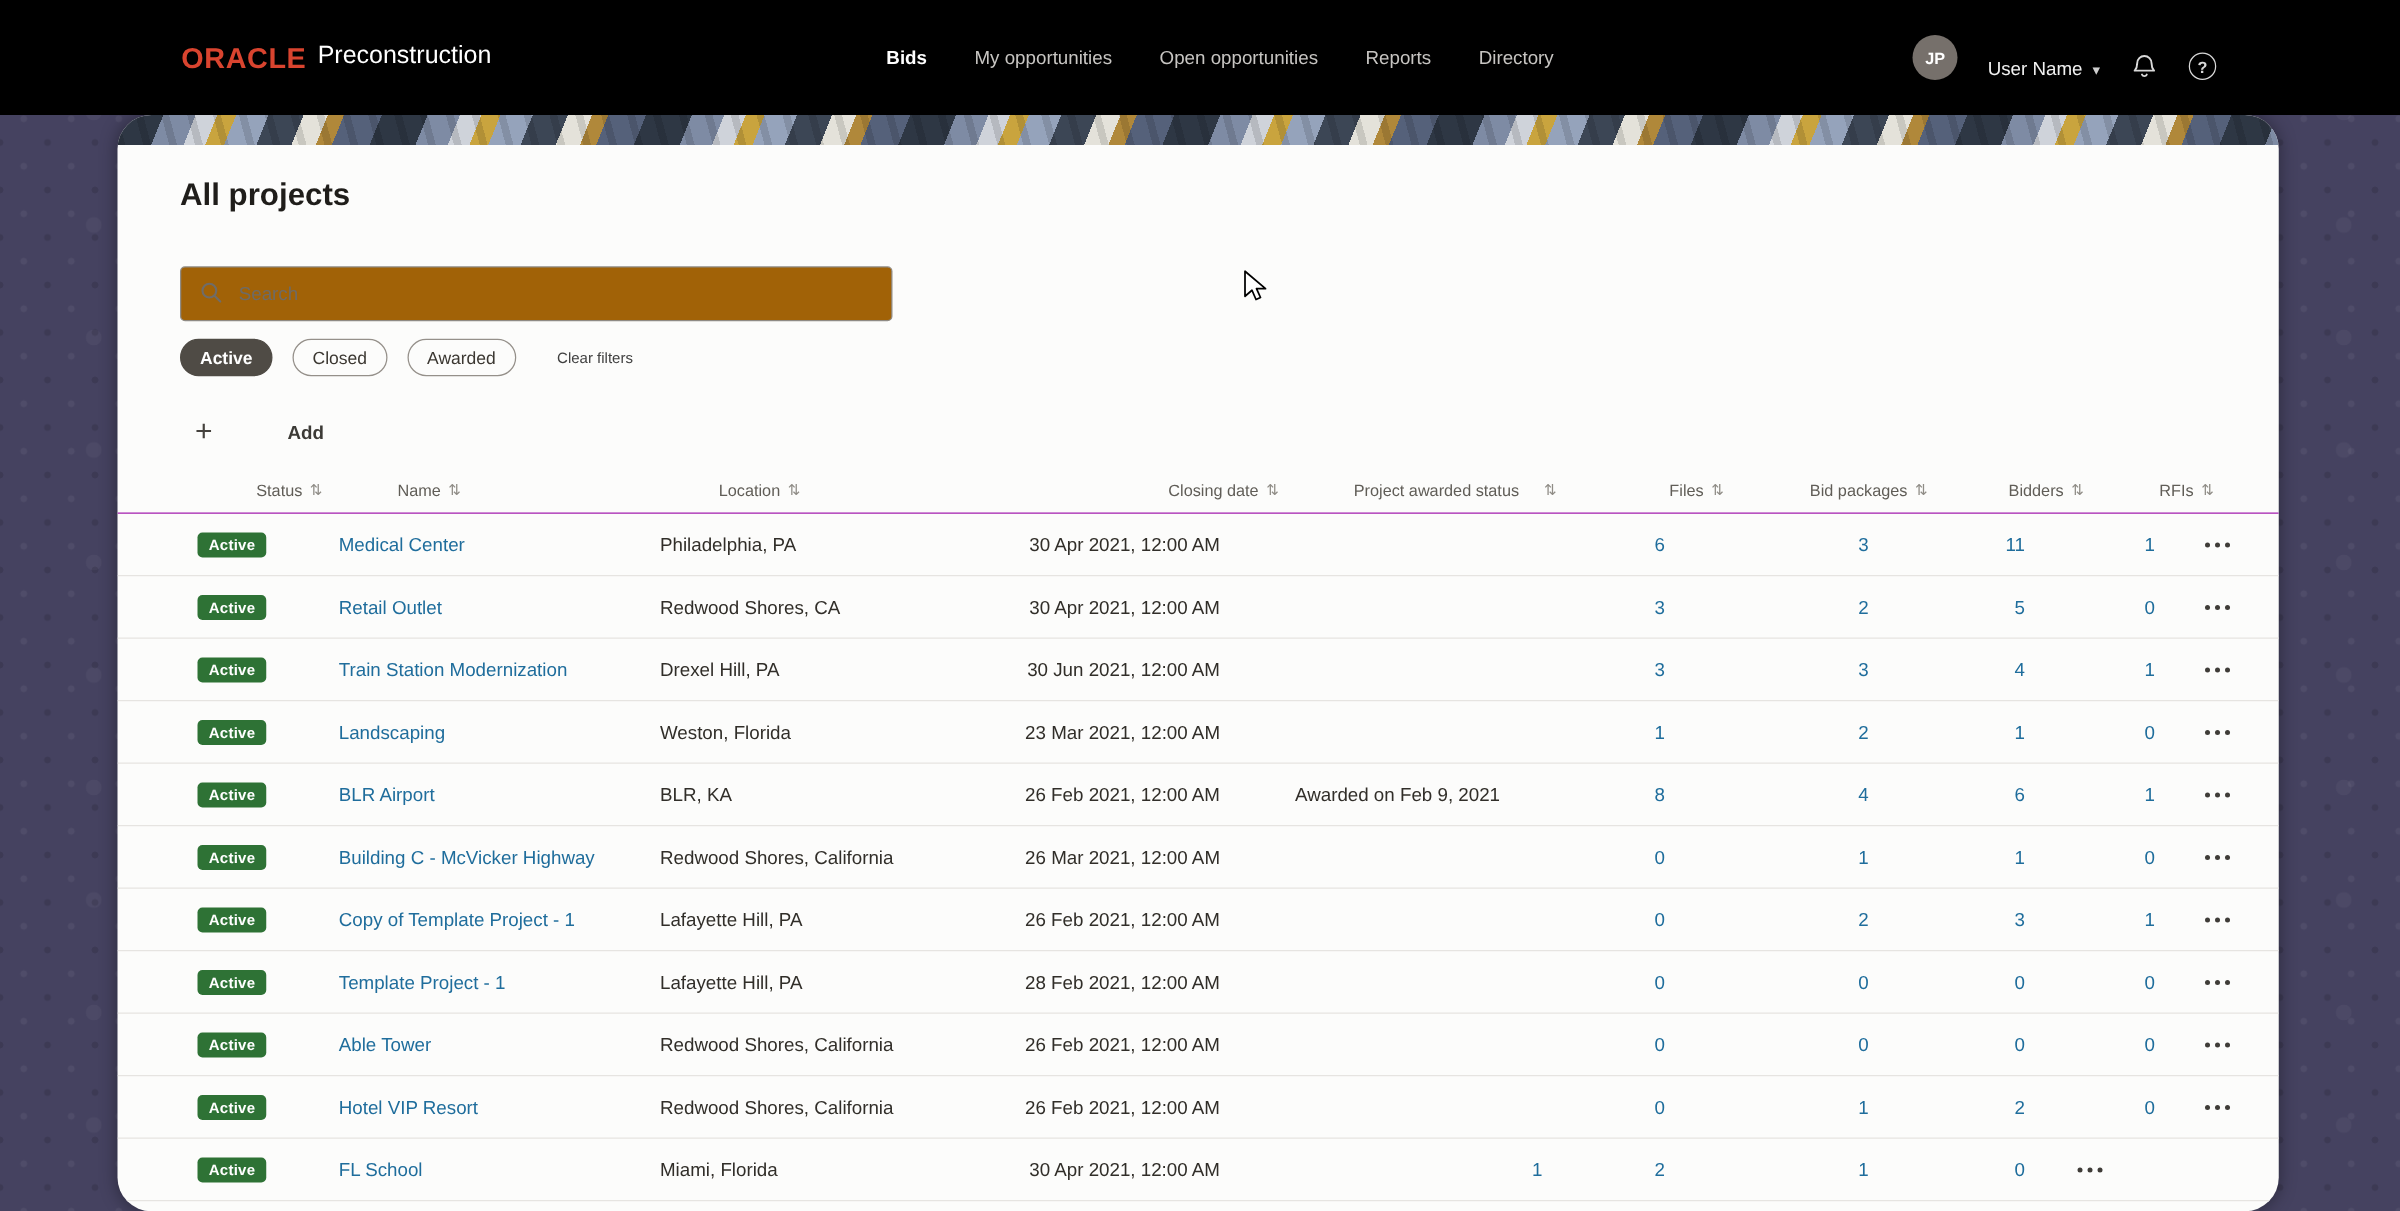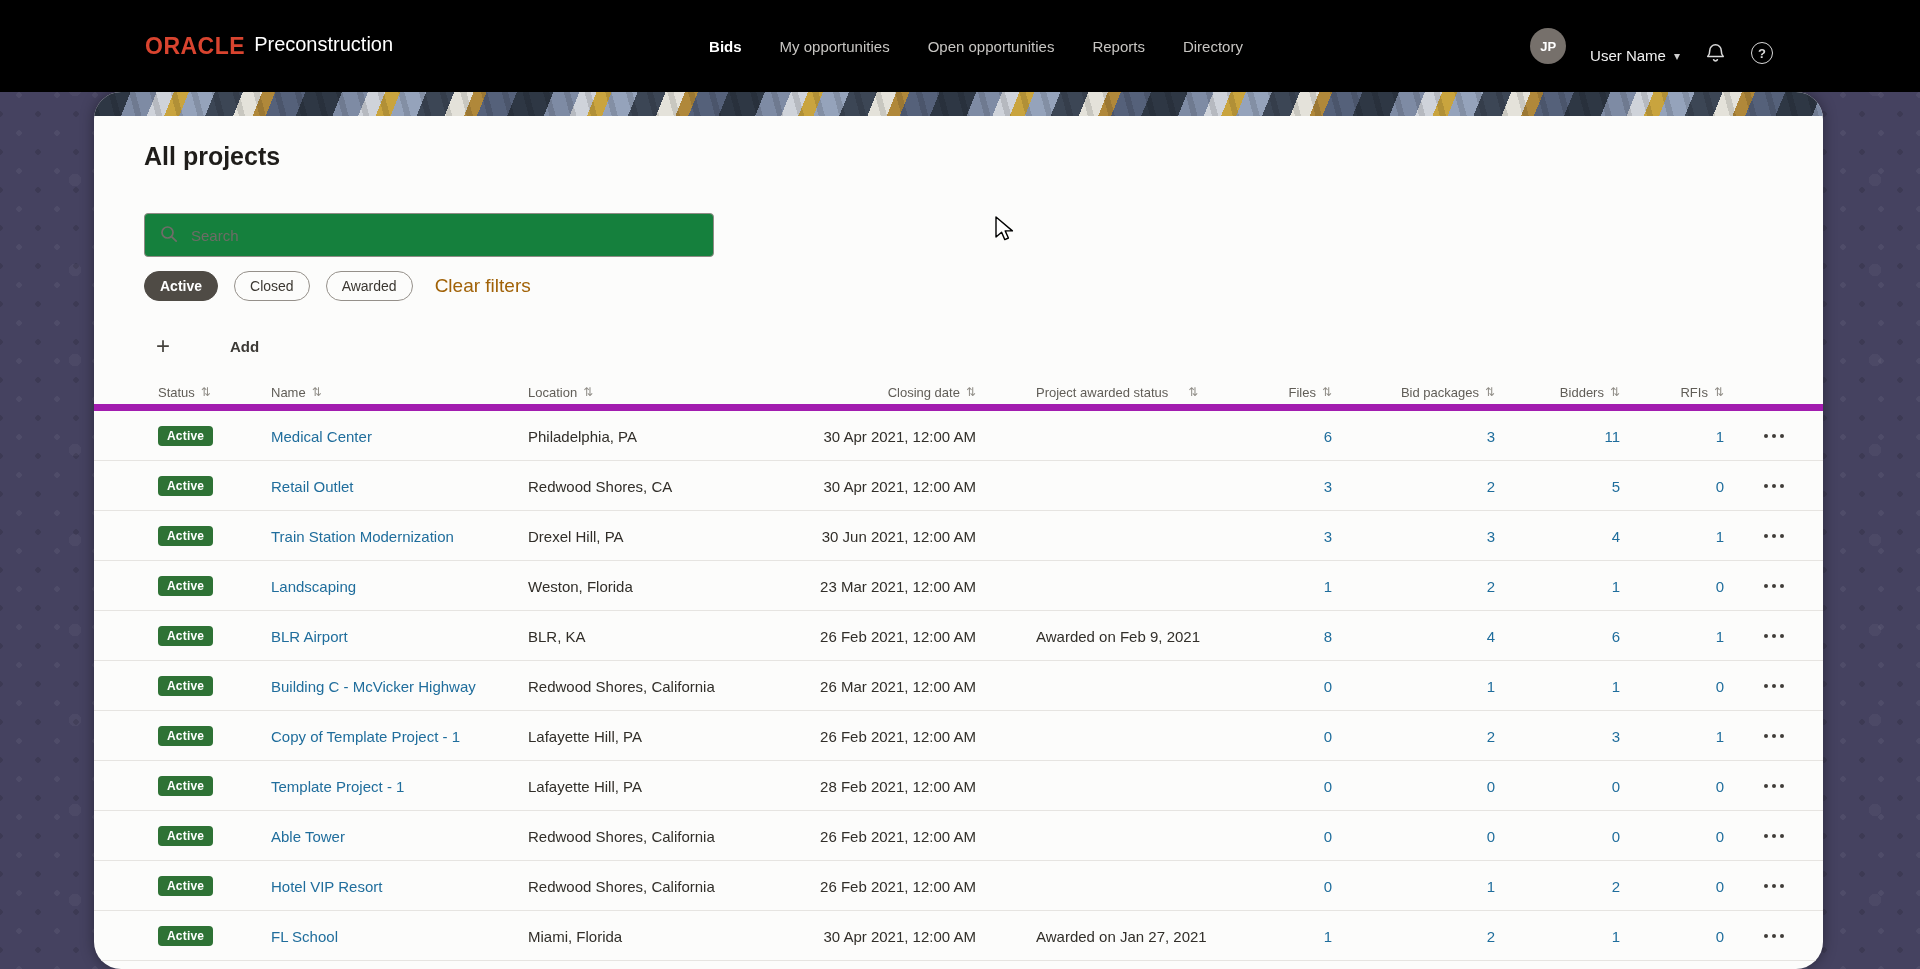--- a/index.html
+++ b/index.html
@@ -58,51 +58,51 @@
         #2e3744 0 34px, #7e8ba4 34px 58px, #cfd3da 58px 74px, #c9a43e 74px 88px,
         #95a3bb 88px 112px, #3c4655 112px 138px, #e4e2da 138px 156px, #b0883a 156px 168px,
         #55617a 168px 196px);
   }
   .page-title {
     margin:26px 0 0 50px; font-size:25px; font-weight:700; color:#1f1d1a; line-height:29px;
   }
   .searchbox { position:relative; margin:42px 0 0 50px; width:570px; height:44px; }
   .searchbox input {
     width:100%; height:100%; border:1px solid #8f8b85; border-radius:4px;
-    background:#15803d; font-size:15px; color:#222; padding:0 12px 0 46px;
+    background:#a16207; font-size:15px; color:#222; padding:0 12px 0 46px;
     font-family:"Liberation Sans","DejaVu Sans",sans-serif; outline:none;
   }
   .searchbox input::placeholder { color:#6e6b66; }
   .search-icon { position:absolute; left:15px; top:11px; }
 
   .filters { margin:14px 0 0 50px; display:flex; align-items:center; gap:16px; }
   .pill {
     height:30px; padding:0 15px; border-radius:16px; border:1px solid #95908a;
     background:#fcfcfb; color:#3b3731; font-size:14px; cursor:pointer;
     font-family:"Liberation Sans","DejaVu Sans",sans-serif;
   }
   .pill.selected { background:#4f4b45; border-color:#4f4b45; color:#fff; font-weight:600; }
-  .clear-link { color:#a16207; font-size:19px; text-decoration:none; margin-left:6px; }
+  .clear-link { color:#404040; font-size:12px; text-decoration:none; margin-left:17px; }
 
   .add-btn {
     margin:30px 0 0 62px; height:30px; display:flex; align-items:center; gap:12px;
     background:none; border:none; cursor:pointer; padding:0;
     font-family:"Liberation Sans","DejaVu Sans",sans-serif;
   }
   .add-btn .plus { font-size:24px; font-weight:300; color:#45423d; line-height:24px; }
   .add-btn .add-label { font-size:15px; font-weight:600; color:#3c3a36;margin-left:48px; }
 
   
   .table { margin-top:12px; width:1729px; }
   .grid-row {
     display:grid;
     grid-template-columns:177px 257px 288px 160px 258px 98px 163px 125px 104px 99px;
     align-items:center; width:100%;
   }
-  .thead { height:38px; border-bottom:7px solid #a21caf; }
+  .thead { height:38px; border-bottom:1px solid #a21caf;padding-left:47px; }
   .th {
     display:flex; align-items:center; gap:6px; font-size:13px; color:#605d57;
     white-space:nowrap; cursor:pointer; height:38px;
   }
   .sort-icon { font-size:12px; color:#8f8c86; font-family:"DejaVu Sans",sans-serif; }
   .tr { height:50px; border-bottom:1px solid #e6e4e1; }
   .td { display:flex; align-items:center; font-size:15px; color:#312e29; white-space:nowrap; height:50px; }
   .col-status { padding-left:64px; }
   .col-awarded { padding-left:60px;gap:20px; }
   .right { justify-content:flex-end; }
@@ -523,21 +523,20 @@
   </div>
         <div class="tr grid-row">
     <div class="td col-status">
       <span class="badge">Active</span>
     </div>
     <div class="td">
       <a href="#" class="link">FL School</a>
     </div>
     <div class="td">Miami, Florida</div>
     <div class="td right">30 Apr 2021, 12:00 AM</div>
-    <div class="td col-awarded">Awarded on Jan 27, 2021</div>
     <div class="td right">
       <a href="#" class="link">1</a>
     </div>
     <div class="td right">
       <a href="#" class="link">2</a>
     </div>
     <div class="td right">
       <a href="#" class="link">1</a>
     </div>
     <div class="td right">

